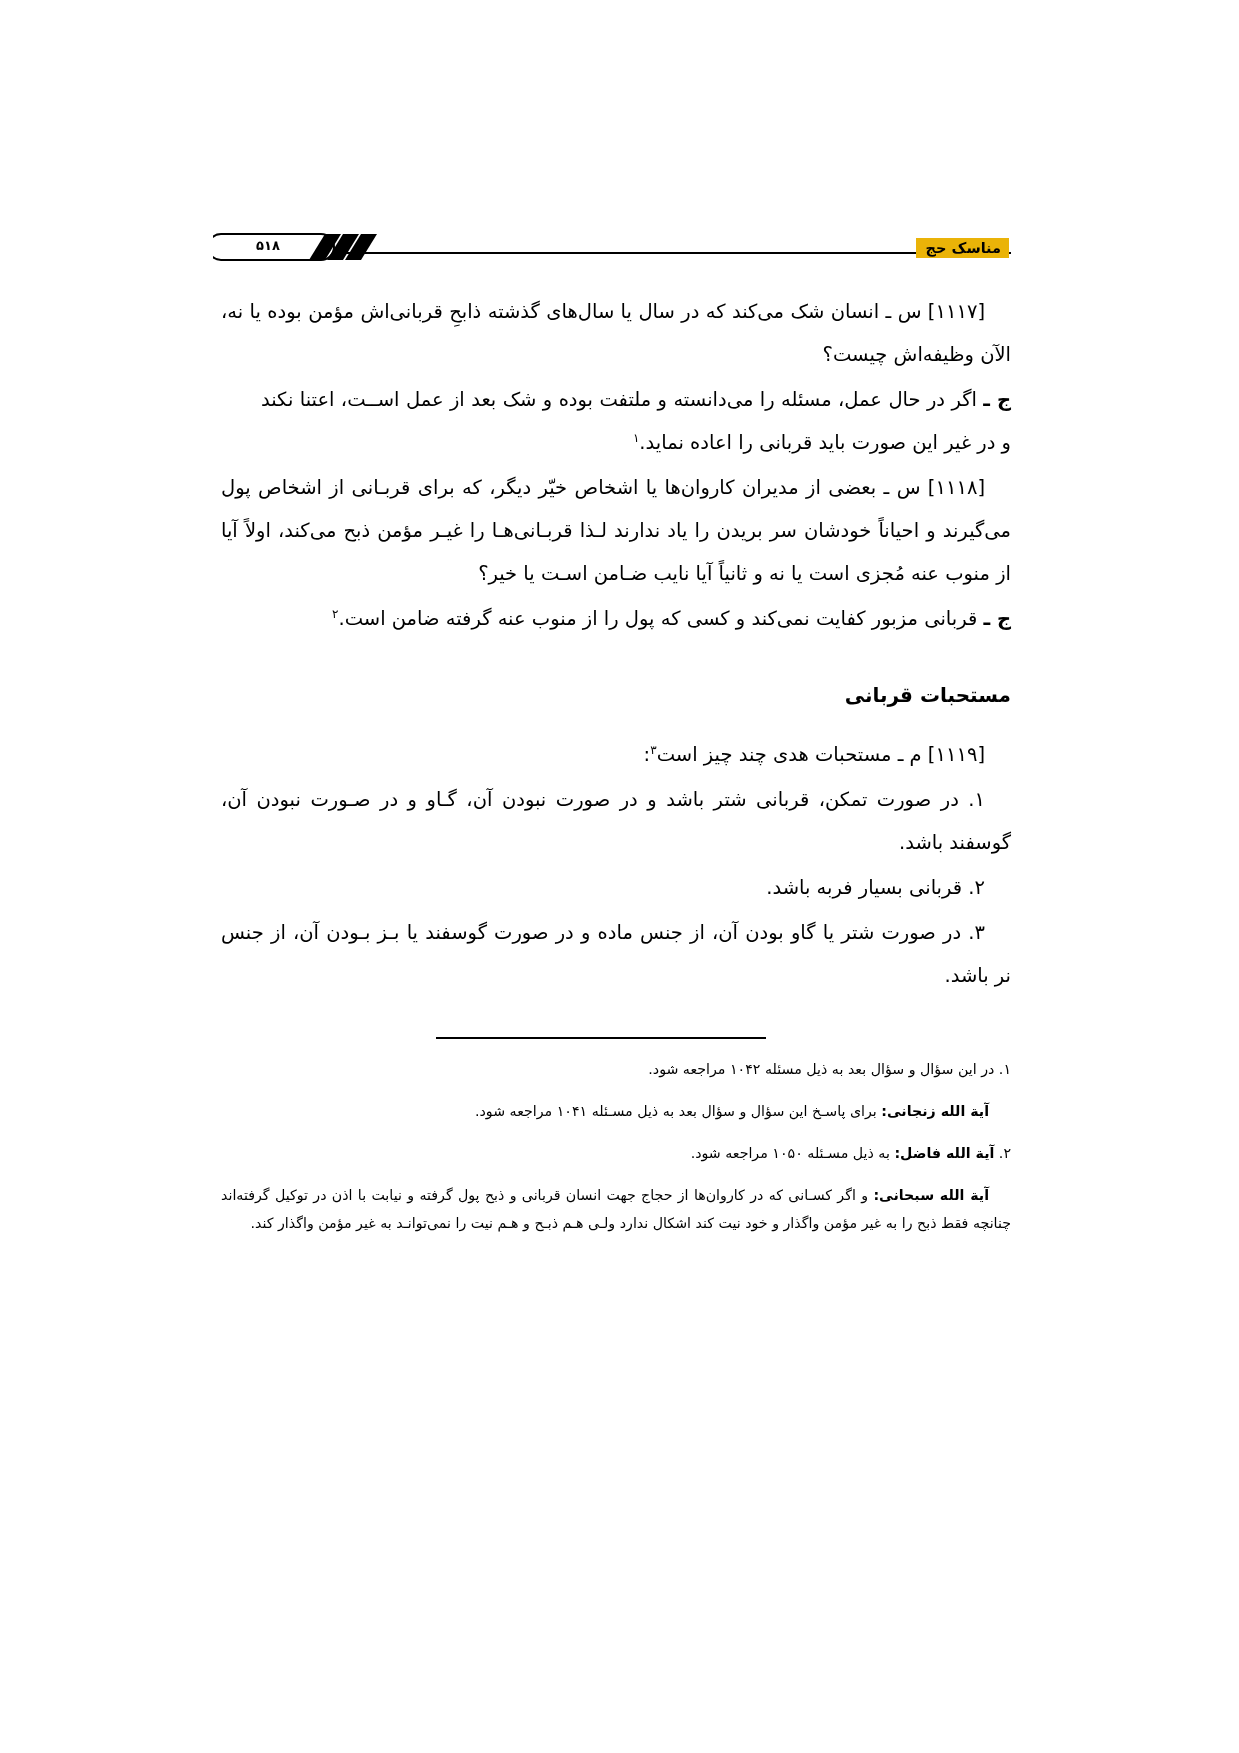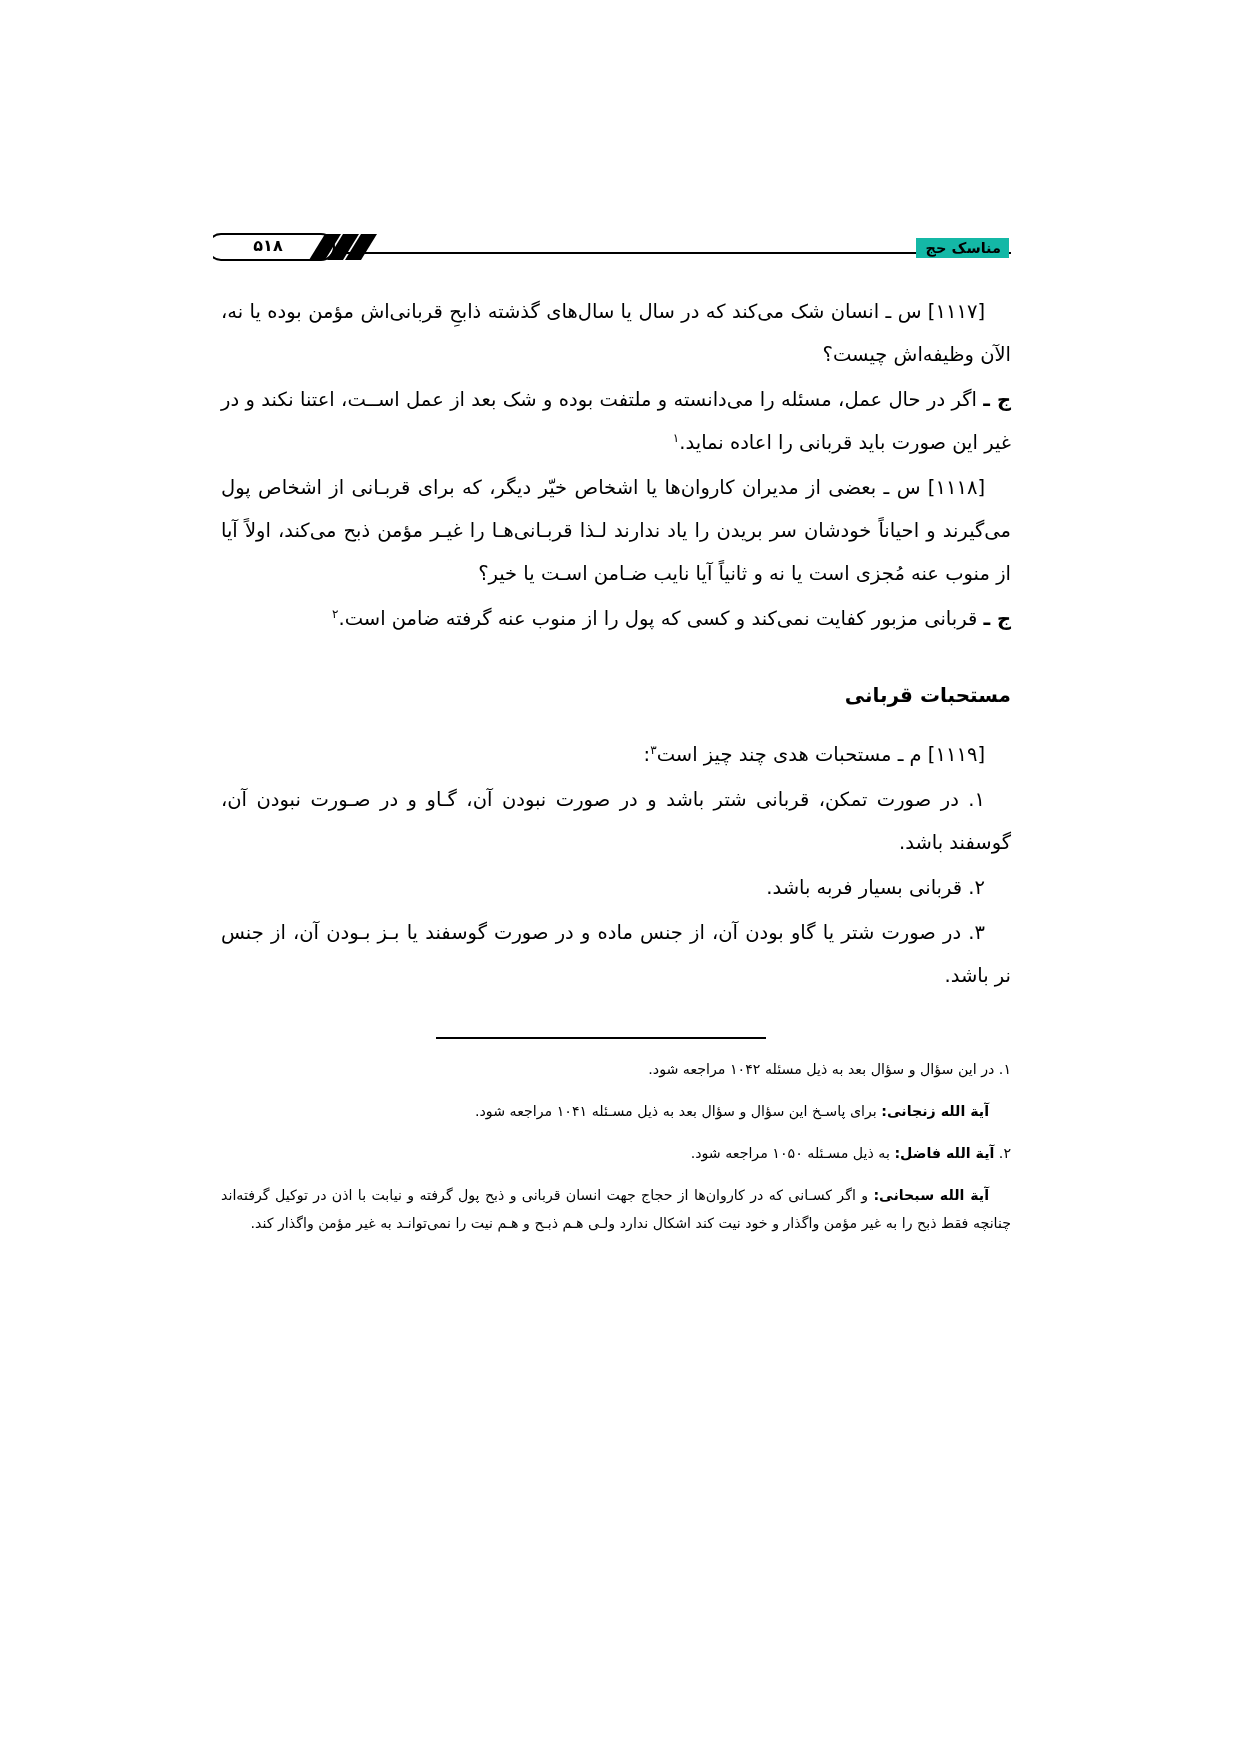--- a/index.html
+++ b/index.html
@@ -41,21 +41,21 @@
     top: 20px;
     right: 0;
     width: 790px;
     height: 2px;
     background: #000;
   }
   .header-title {
     position: absolute;
     top: 6px;
     right: 2px;
-    background: #14b8a6;
+    background: #eab308;
     padding: 0 8px 0 10px;
     font-size: 14.5px;
     font-weight: bold;
     letter-spacing: 0px;
     line-height: 20px;
     white-space: nowrap;
   }
   .page-number-badge {
     position: absolute;
     top: -2px;
@@ -63,41 +63,42 @@
     width: 180px;
     height: 34px;
   }
   .page-number-badge svg { display: block; }
   .page-number-text {
     position: absolute;
     top: 3px;
     left: 24px;
     width: 62px;
     text-align: center;
-    font-size: 16px;
+    font-size: 13px;
     font-weight: bold;
     line-height: 26px;
   }
 
   
   .body-text {
     margin-top: 24px;
     font-size: 19.5px;
     line-height: 43px;
     text-align: justify;
     text-align-last: right;
   }
   p.para {
     margin: 0 0 2px 0;
     text-indent: 26px;
     text-align: justify;
     text-align-last: right;
   }
   p.para.no-indent {
     text-indent: 0;
+    margin-left: 40px;
   }
   .bold { font-weight: bold; }
   sup.fn {
     font-size: 12px;
     vertical-align: super;
     line-height: 0;
     font-weight: normal;
   }
 
   h2.section-heading {

